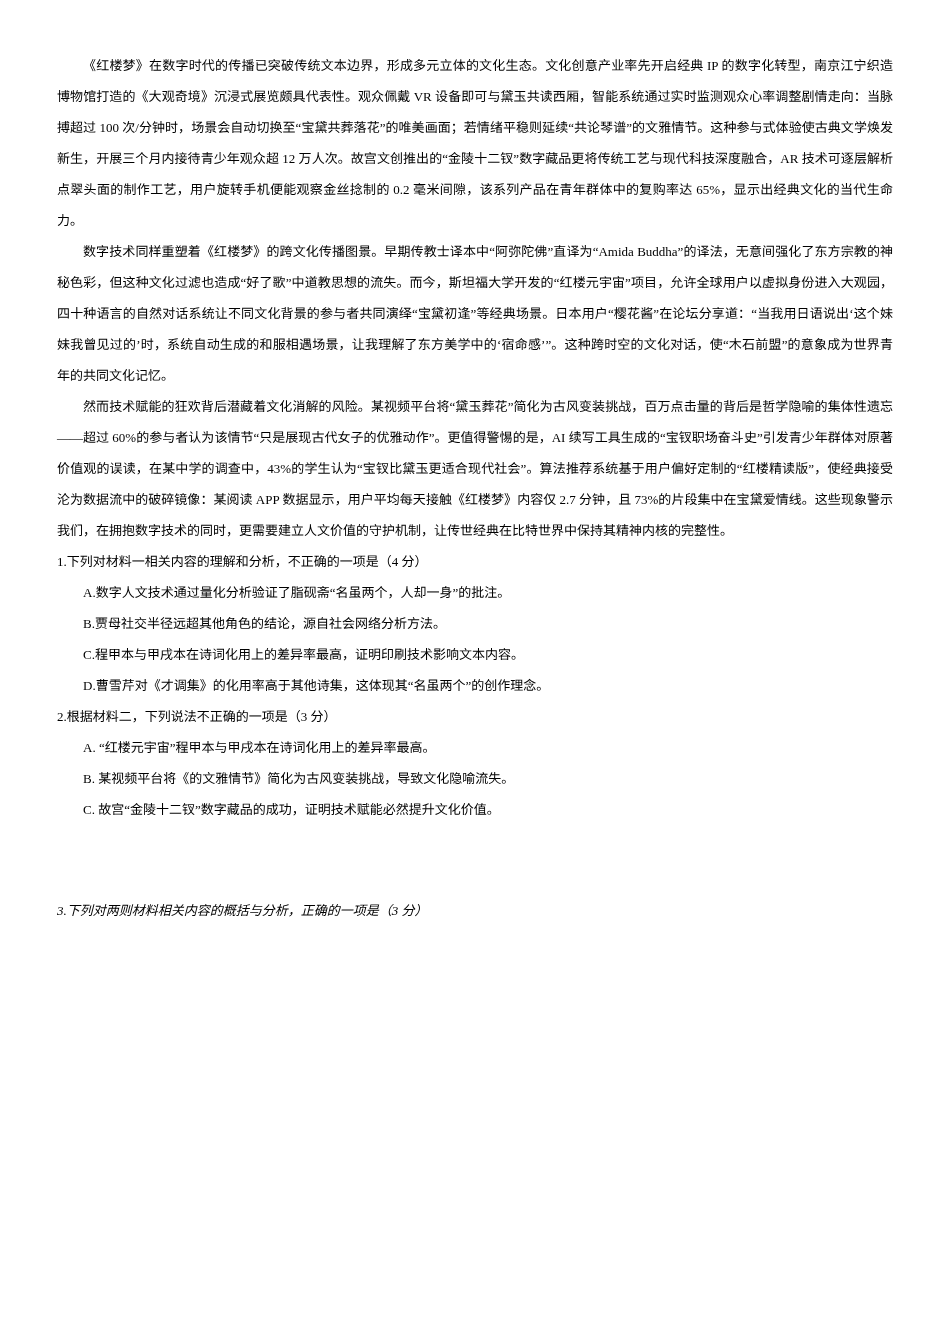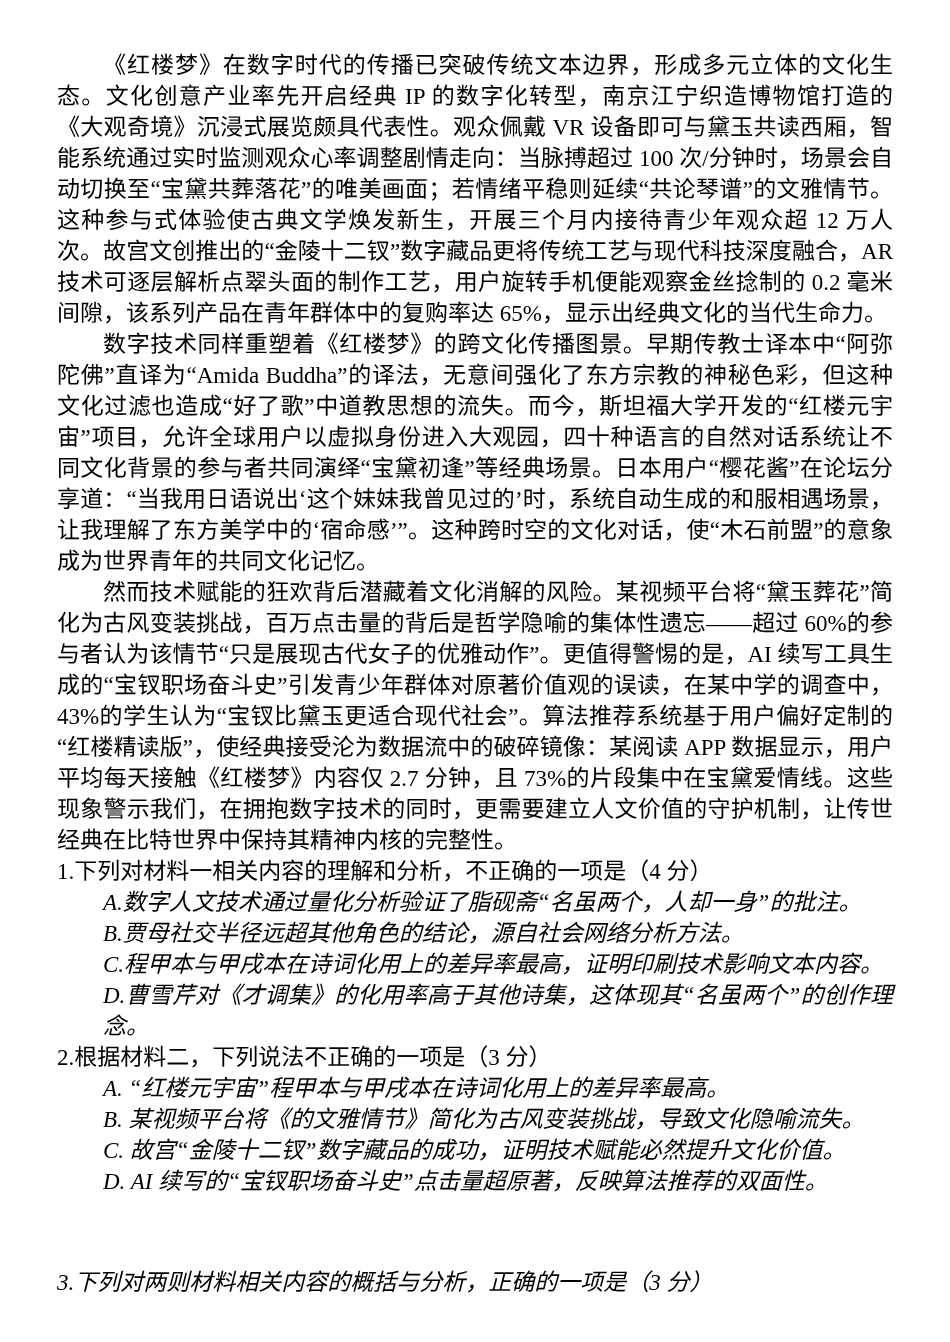--- a/index.html
+++ b/index.html
@@ -13,41 +13,40 @@
     min-height: 1342px;
   }
   .page {
     box-sizing: border-box;
     width: 950px;
     min-height: 1342px;
     padding: 50px 57px 40px 57px;
     background: #ffffff;
     color: #000000;
     font-family: "Liberation Serif", "DejaVu Serif", serif;
-    font-size: 23px;
+    font-size: 13px;
     line-height: 31px;
   }
   .para {
     margin: 0;
     text-indent: 2em;
     text-align: justify;
     text-justify: inter-ideograph;
   }
   .question {
     margin: 0;
   }
   .stem {
     margin: 0;
     text-align: justify;
   }
   .option {
     margin: 0;
     padding-left: 2em;
     text-align: justify;
-    font-style: italic;
   }
   .q-gap {
     margin-top: 70px;
     font-style: italic;
   }
 </style>
 </head>
 <body>
 
 <div class="page">
@@ -64,20 +63,19 @@
     <p class="option">B.贾母社交半径远超其他角色的结论，源自社会网络分析方法。</p>
     <p class="option">C.程甲本与甲戌本在诗词化用上的差异率最高，证明印刷技术影响文本内容。</p>
     <p class="option">D.曹雪芹对《才调集》的化用率高于其他诗集，这体现其“名虽两个”的创作理念。</p>
   </div>
 
   <div class="question">
     <p class="stem">2.根据材料二，下列说法不正确的一项是（3 分）</p>
     <p class="option">A. “红楼元宇宙”程甲本与甲戌本在诗词化用上的差异率最高。</p>
     <p class="option">B. 某视频平台将《的文雅情节》简化为古风变装挑战，导致文化隐喻流失。</p>
     <p class="option">C. 故宫“金陵十二钗”数字藏品的成功，证明技术赋能必然提升文化价值。</p>
-    <p class="option">D. AI 续写的“宝钗职场奋斗史”点击量超原著，反映算法推荐的双面性。</p>
   </div>
 
   <div class="question q-gap">
     <p class="stem">3.下列对两则材料相关内容的概括与分析，正确的一项是（3 分）</p>
   </div>
 
 </div>
 
 </body></html>

